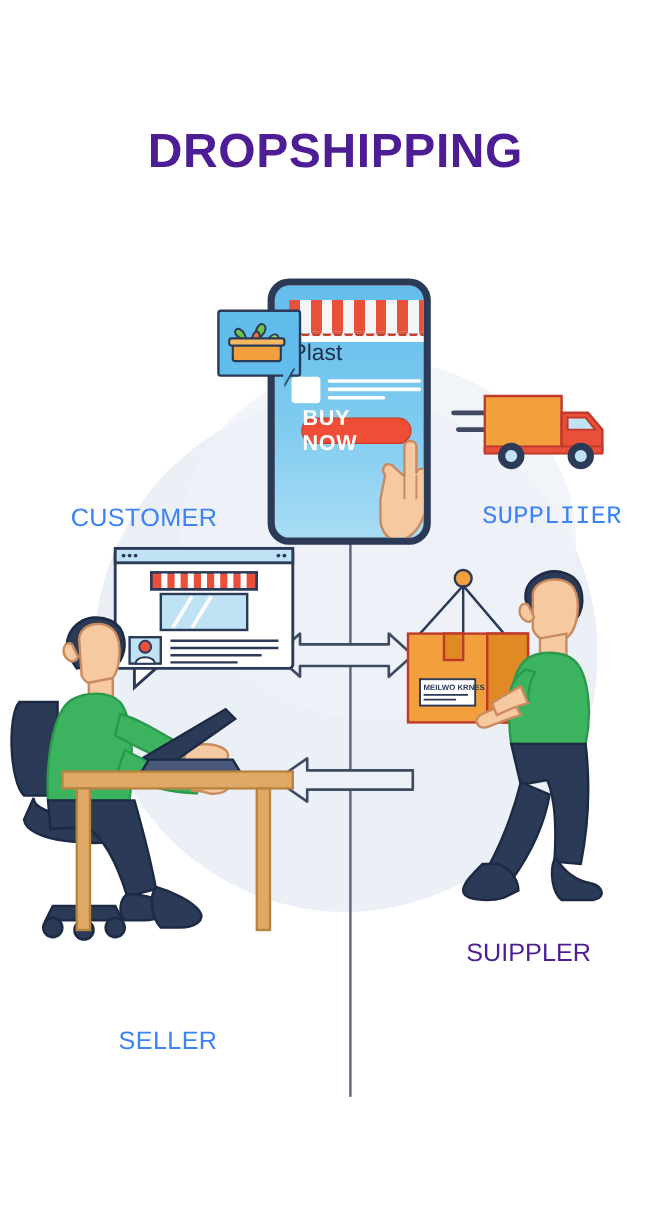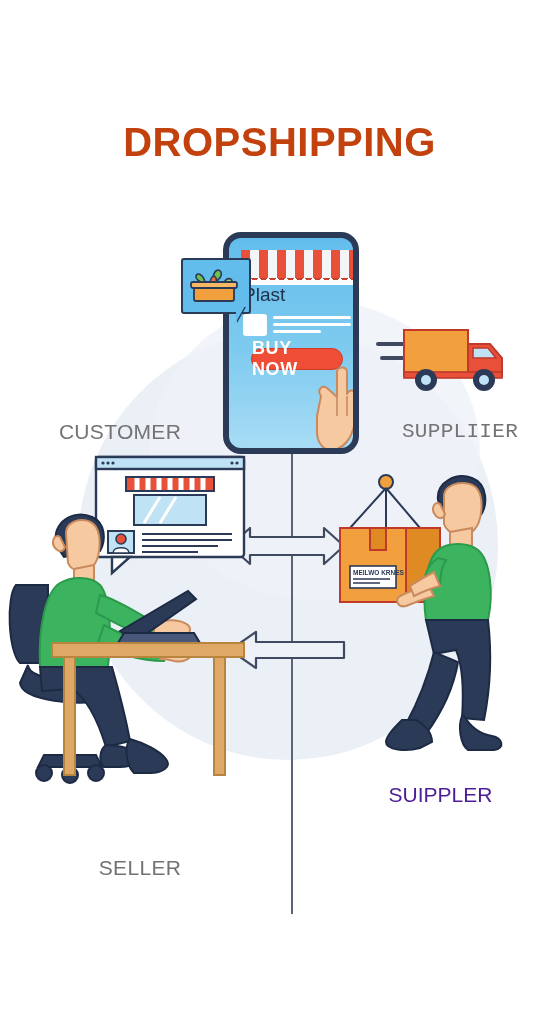--- a/index.html
+++ b/index.html
@@ -24,33 +24,33 @@
     border-radius: 50%;
     background: #e8edf4;
     opacity: .85;
   }
   #blob-main  { left: 78px;  top: 330px; width: 420px; height: 430px; }
   #blob-soft  { left: 150px; top: 300px; width: 330px; height: 300px; background:#eef2f8; }
 
   
   #title {
     position: absolute;
-    left: 0; top: 120px;
+    left: 0; top: 104px;
     width: 559px;
     text-align: center;
     font-size: 40px;
     font-weight: bold;
     letter-spacing: .5px;
-    color: #c2410c;
+    color: #4c1d95;
   }
 
   
   .label {
     position: absolute;
-    color: #737373;
+    color: #3b82f6;
     font-size: 21px;
     letter-spacing: .3px;
     text-align: center;
     white-space: nowrap;
   }
   #label-customer { left: 30px;  top: 420px; width: 180px; }
   #label-supplier { left: 370px; top: 420px; width: 180px; font-family: Liberation Mono, monospace; }
   #label-seller   { left: 40px;  top: 856px; width: 200px; }
 
   #caption-right {

